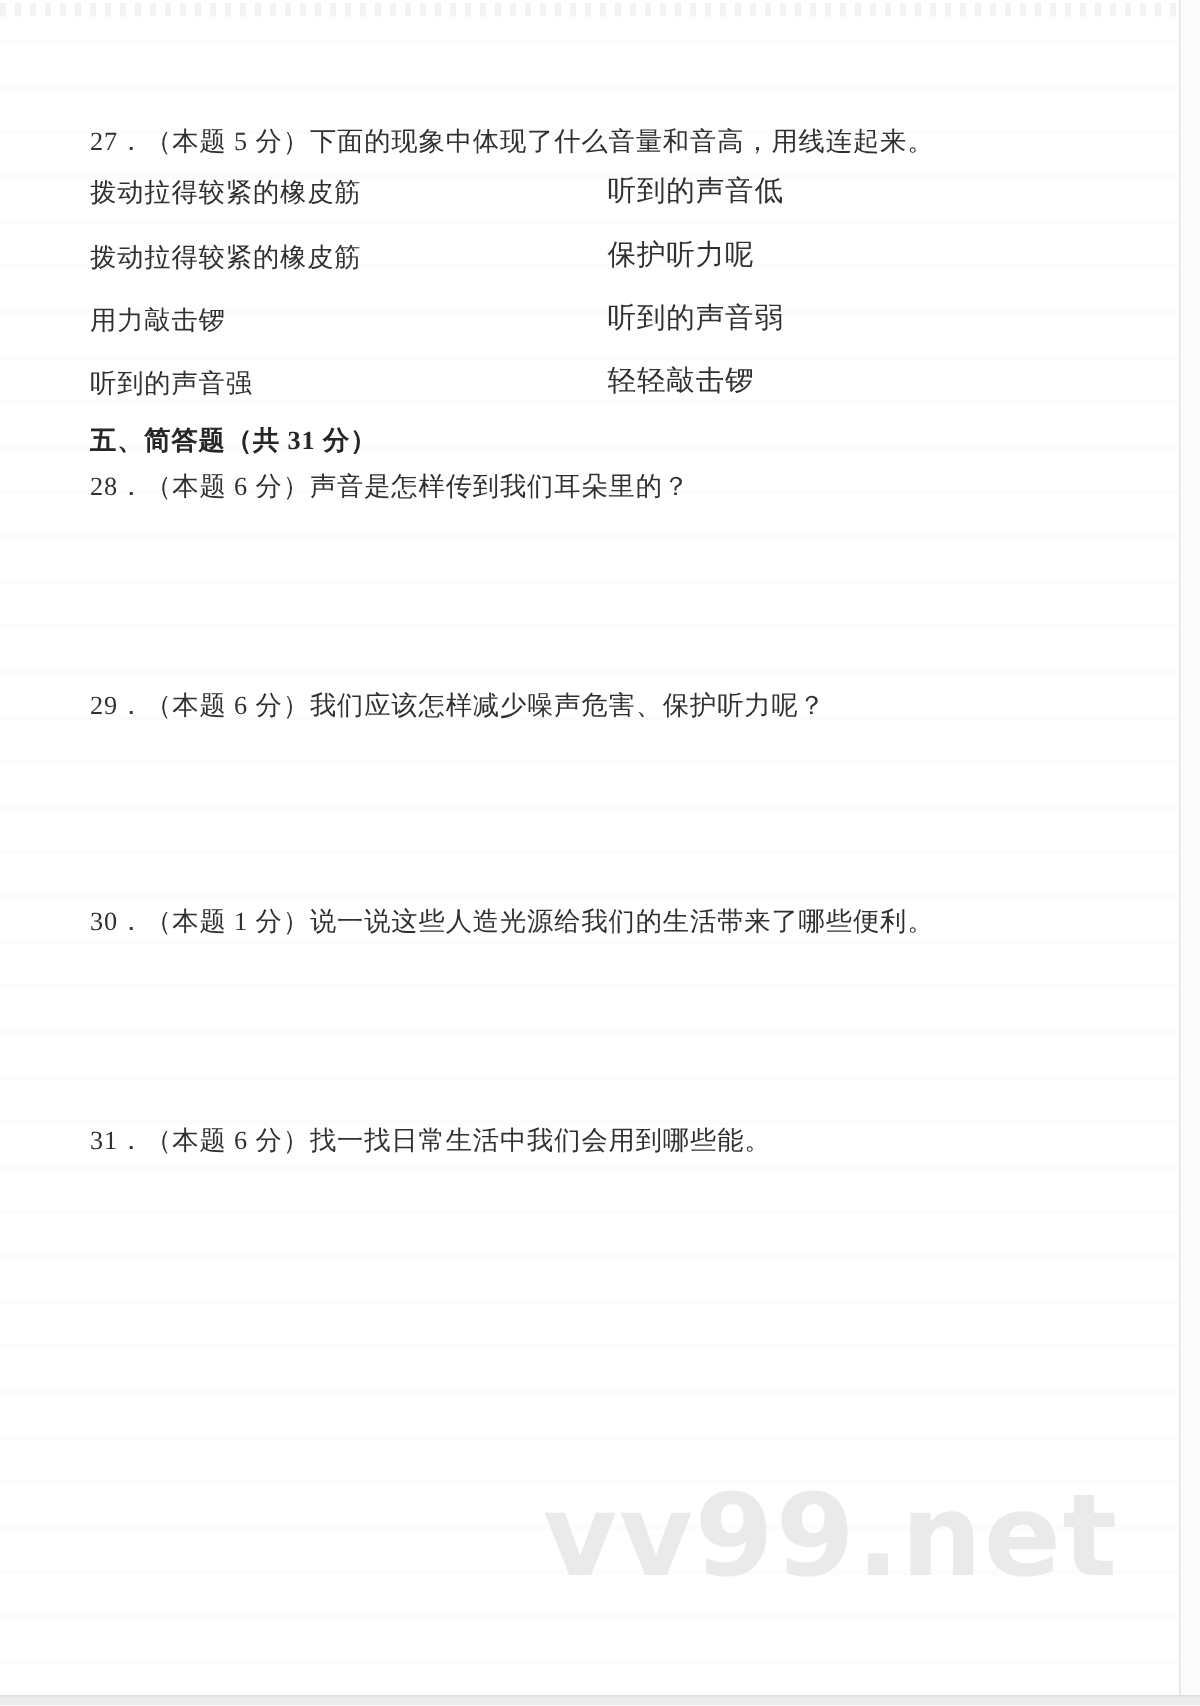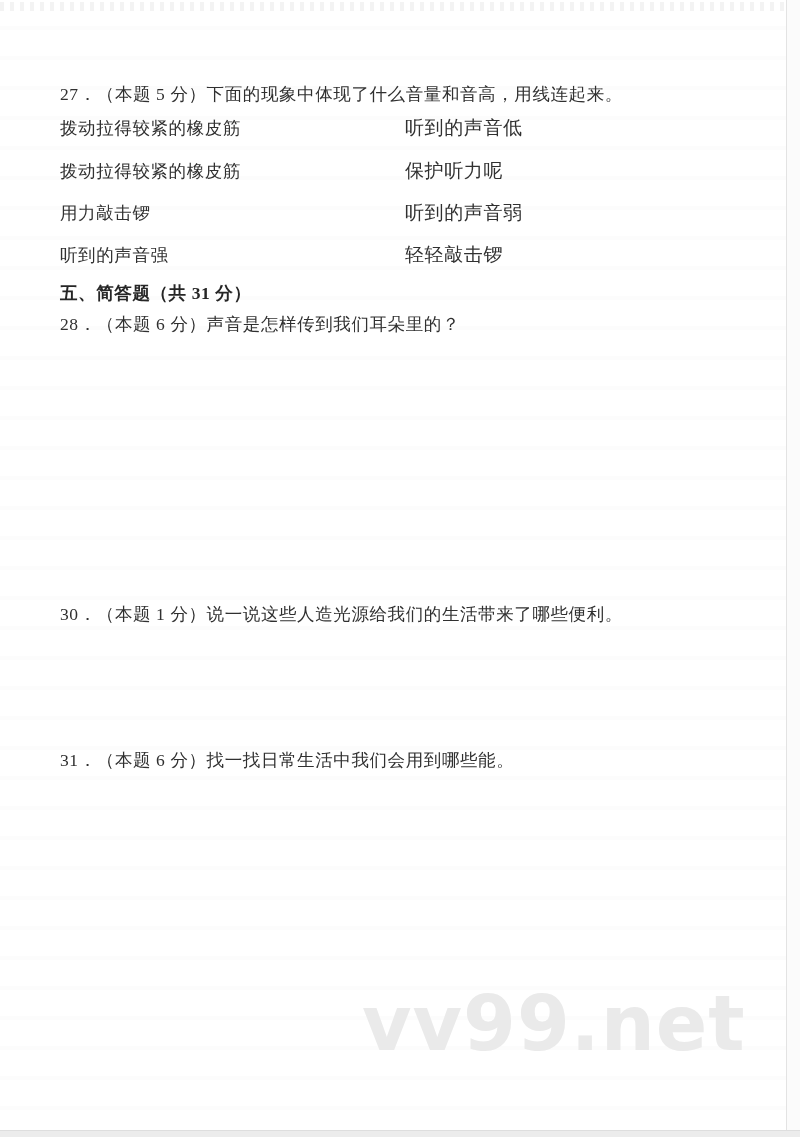--- a/index.html
+++ b/index.html
@@ -81,20 +81,21 @@
   </div>
   <div class="m-row row3">
     <span class="m-left">听到的声音强</span>
     <span class="m-right">轻轻敲击锣</span>
   </div>
 
   <div class="line section-header">五、简答题（共 31 分）</div>
 
   <div class="line q28">28．（本题 6 分）声音是怎样传到我们耳朵里的？</div>
 
+  <div class="line q29">29．（本题 6 分）我们应该怎样减少噪声危害、保护听力呢？</div>
 
   <div class="line q30">30．（本题 1 分）说一说这些人造光源给我们的生活带来了哪些便利。</div>
 
   <div class="line q31">31．（本题 6 分）找一找日常生活中我们会用到哪些能。</div>
 
 
   <div class="watermark">vv99.net</div>
 
   <div class="right-strip"></div>
   <div class="bottom-band"></div>

